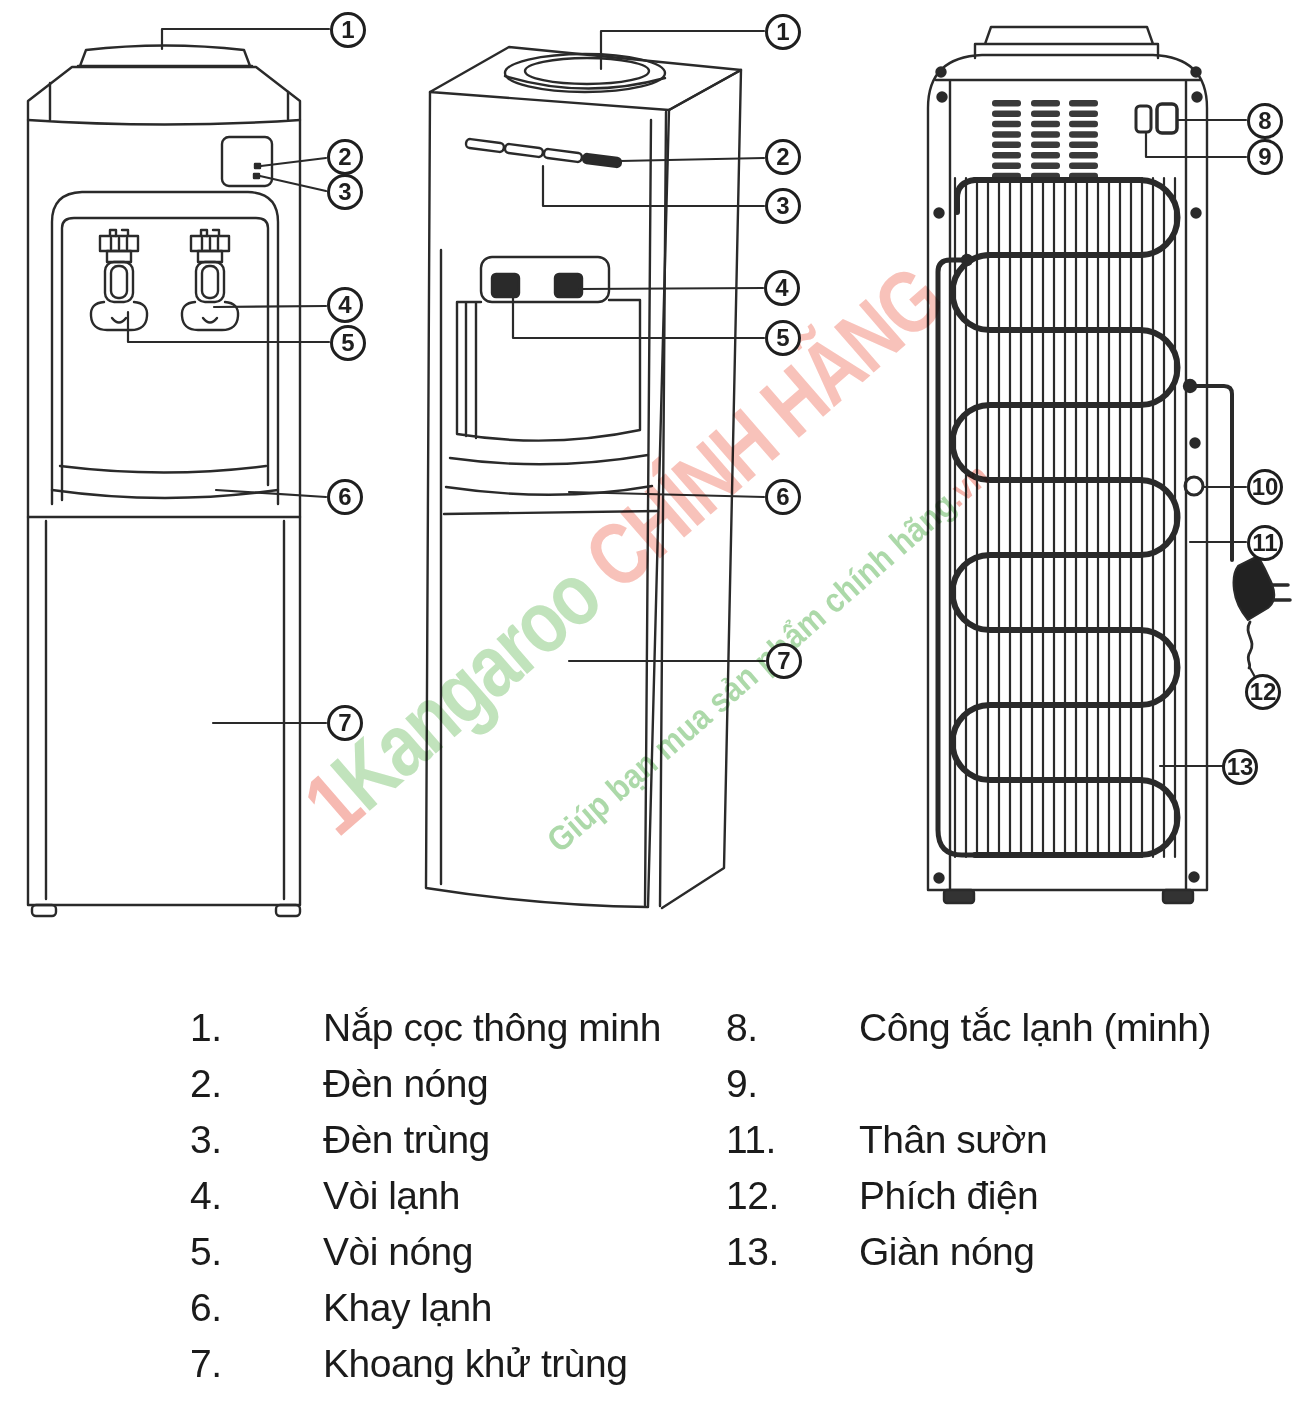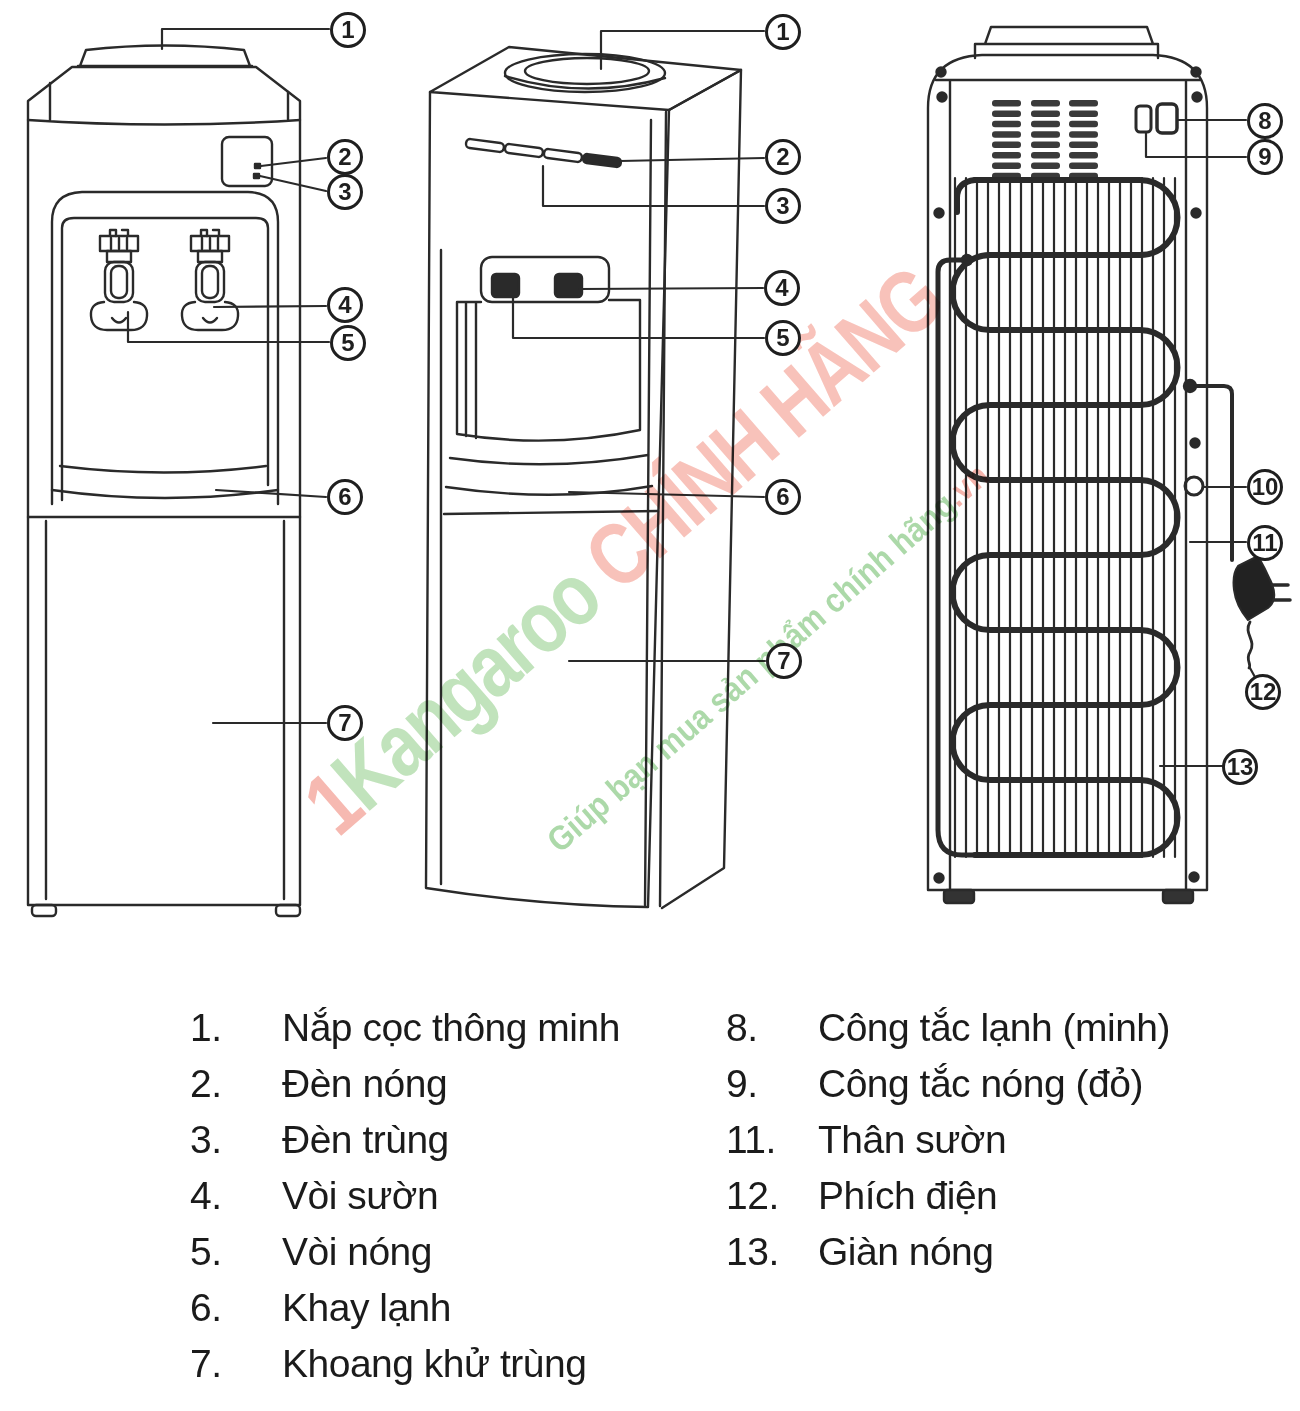--- a/index.html
+++ b/index.html
@@ -25,21 +25,21 @@
     position:absolute;left:552px;top:828px;transform:rotate(-41deg) scaleX(.9);
     transform-origin:0 50%;font-size:34px;font-weight:bold;letter-spacing:0;
     white-space:nowrap;z-index:3;opacity:.85;mix-blend-mode:multiply;line-height:1;
   }
   
   .legend-col{position:absolute;z-index:2;color:#1b1b1b;}
   #legend-left{left:190px;top:1000px;}
   #legend-right{left:726px;top:1000px;}
   .legend-row{display:flex;height:56px;align-items:center;font-size:39px;letter-spacing:-.5px;}
   .legend-num{width:92px;flex:0 0 auto;}
-  .legend-label{flex:0 0 auto;}
+  .legend-label{flex:0 0 auto;margin-left:41px;}
 </style>
 </head>
 <body>
 
 <svg id="art" width="1300" height="1411" viewBox="0 0 1300 1411" fill="none" stroke="#2a2a2a" stroke-width="2.4" stroke-linecap="round" stroke-linejoin="round">
 
   <g>
     <path d="M80,66 L86,50 Q165,41 244,50 L250,66 M78,66 H252"></path>
     <path d="M28,905 V101 L72,67 H256 L300,101 V905 Z"></path>
     <path d="M50,83 V120 M288,92 V120 M28,120 Q165,129 300,120"></path>
@@ -255,21 +255,21 @@
   <div class="legend-row">
       <span class="legend-num">2.</span>
       <span class="legend-label">Đèn nóng</span>
     </div>
   <div class="legend-row">
       <span class="legend-num">3.</span>
       <span class="legend-label">Đèn trùng</span>
     </div>
   <div class="legend-row">
       <span class="legend-num">4.</span>
-      <span class="legend-label">Vòi sườn</span>
+      <span class="legend-label">Vòi lạnh</span>
     </div>
   <div class="legend-row">
       <span class="legend-num">5.</span>
       <span class="legend-label">Vòi nóng</span>
     </div>
   <div class="legend-row">
       <span class="legend-num">6.</span>
       <span class="legend-label">Khay lạnh</span>
     </div>
   <div class="legend-row">
@@ -277,21 +277,20 @@
       <span class="legend-label">Khoang khử trùng</span>
     </div>
 </div>
 <div id="legend-right" class="legend-col">
   <div class="legend-row">
       <span class="legend-num">8.</span>
       <span class="legend-label">Công tắc lạnh (minh)</span>
     </div>
   <div class="legend-row">
       <span class="legend-num">9.</span>
-      <span class="legend-label">Công tắc nóng (đỏ)</span>
     </div>
   <div class="legend-row">
       <span class="legend-num">11.</span>
       <span class="legend-label">Thân sườn</span>
     </div>
   <div class="legend-row">
       <span class="legend-num">12.</span>
       <span class="legend-label">Phích điện</span>
     </div>
   <div class="legend-row">

